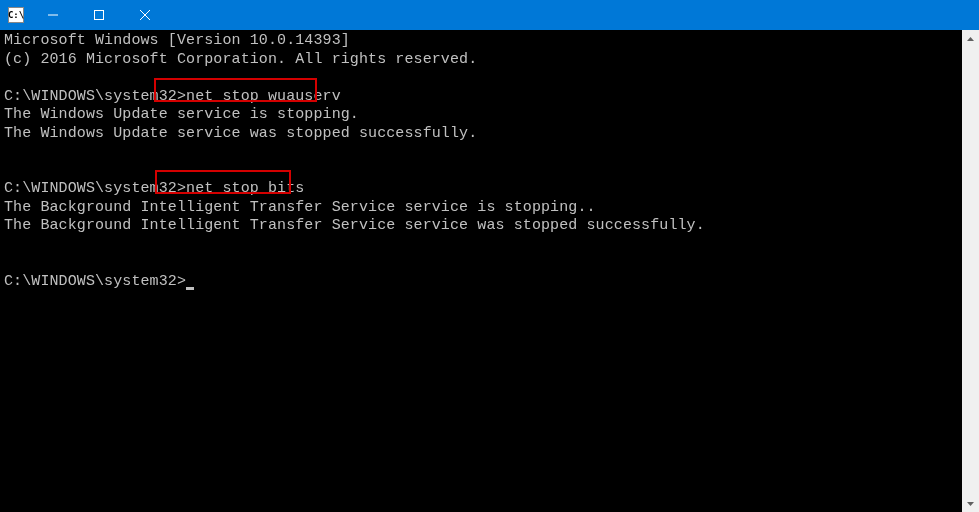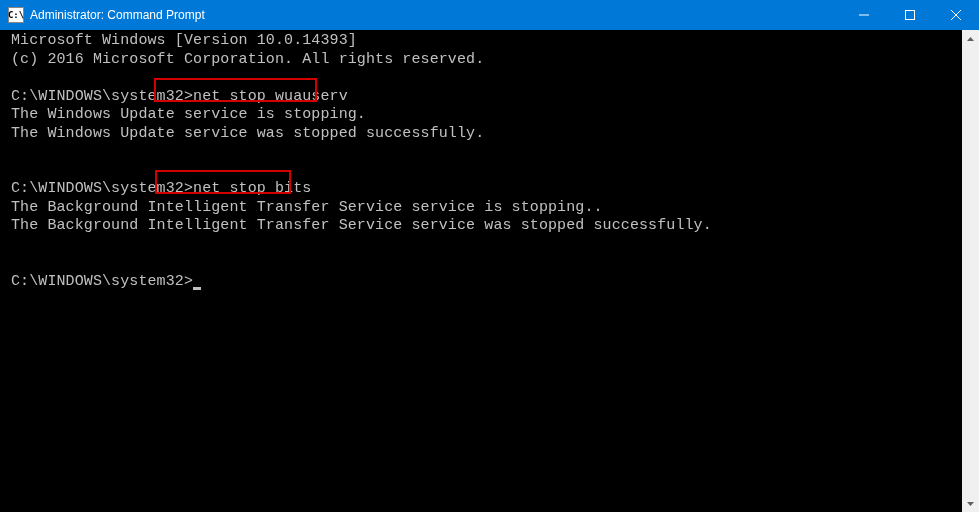--- a/index.html
+++ b/index.html
@@ -56,21 +56,21 @@
     width: 100%;
     height: calc(100% - 30px);
     background: #000;
   }
   .terminal-content {
     position: absolute;
     top: 0; left: 0; right: 17px; bottom: 0;
     color: #c0c0c0;
     font-size: 15px;
     line-height: 18.5px;
-    padding: 2px 0 0 11px;
+    padding: 2px 0 0 4px;
     white-space: pre;
     letter-spacing: 0.1px;
   }
   .scrollbar {
     position: absolute;
     top: 0; right: 0;
     width: 17px;
     height: 100%;
     background: #f0f0f0;
   }
@@ -104,21 +104,20 @@
     vertical-align: bottom;
     margin-bottom: 1px;
   }
   .line { display: block; min-height: 18.5px; }
 </style>
 </head>
 <body>
 
 <div class="titlebar">
   <div class="titlebar-icon">C:\</div>
-  <div class="titlebar-title">Administrator: Command Prompt</div>
   <div class="titlebar-buttons">
     <div class="titlebar-btn">
       <svg width="10" height="10">
           <line x1="0" y1="5" x2="10" y2="5" stroke-width="1"></line>
         </svg>
     </div>
     <div class="titlebar-btn">
       <svg width="10" height="10">
           <rect x="0.5" y="0.5" width="9" height="9" fill="none" stroke-width="1"></rect>
         </svg>

